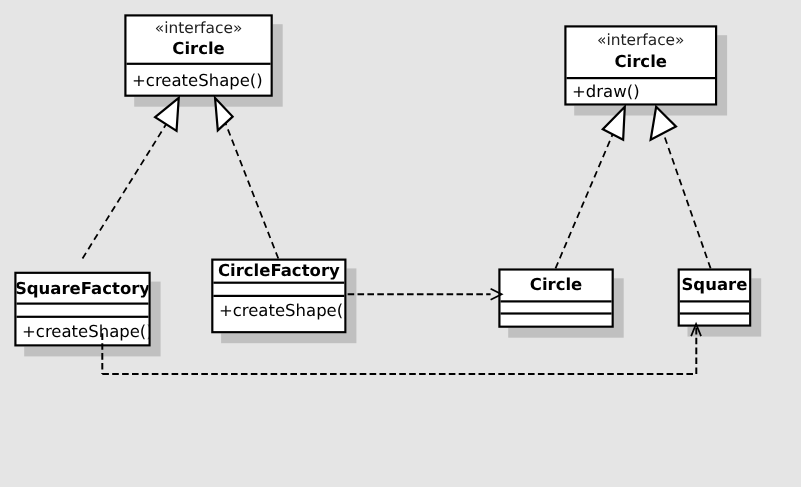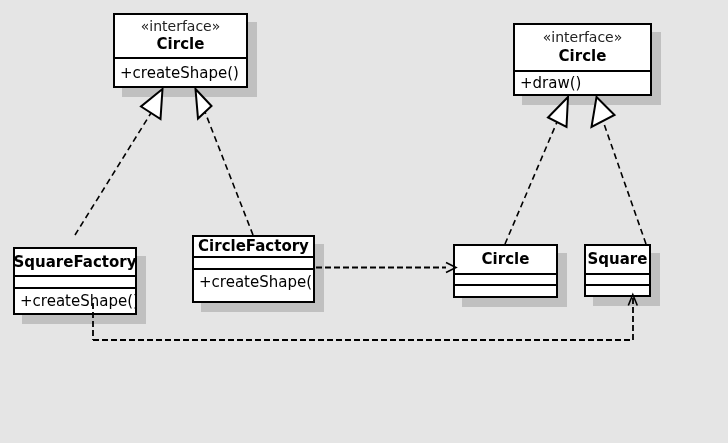--- a/index.html
+++ b/index.html
@@ -56,21 +56,21 @@
   #box-circle-factory { left: 192px; top: 235px; width: 123px; height: 68px; }
   #box-circle-factory .title  { height: 19px; text-align: right; }
   #box-circle-factory .attrs  { height: 10px; }
   #box-circle-factory .method { height: 24px; }
 
   #box-circle         { left: 453px; top: 244px; width: 105px; height: 54px; }
   #box-circle .title   { height: 27px; }
   #box-circle .attrs   { height: 9px; }
   #box-circle .methods-empty { height: 10px; }
 
-  #box-square         { left: 584px; top: 244px; width: 67px; height: 53px; text-align: right; }
+  #box-square         { left: 616px; top: 244px; width: 67px; height: 53px; text-align: right; }
   #box-square .title   { height: 27px; }
   #box-square .attrs   { height: 9px; }
   #box-square .methods-empty { height: 9px; }
 
   #edges {
     position: absolute;
     left: 0; top: 0;
     width: 728px; height: 443px;
     z-index: 2;
     pointer-events: none;

